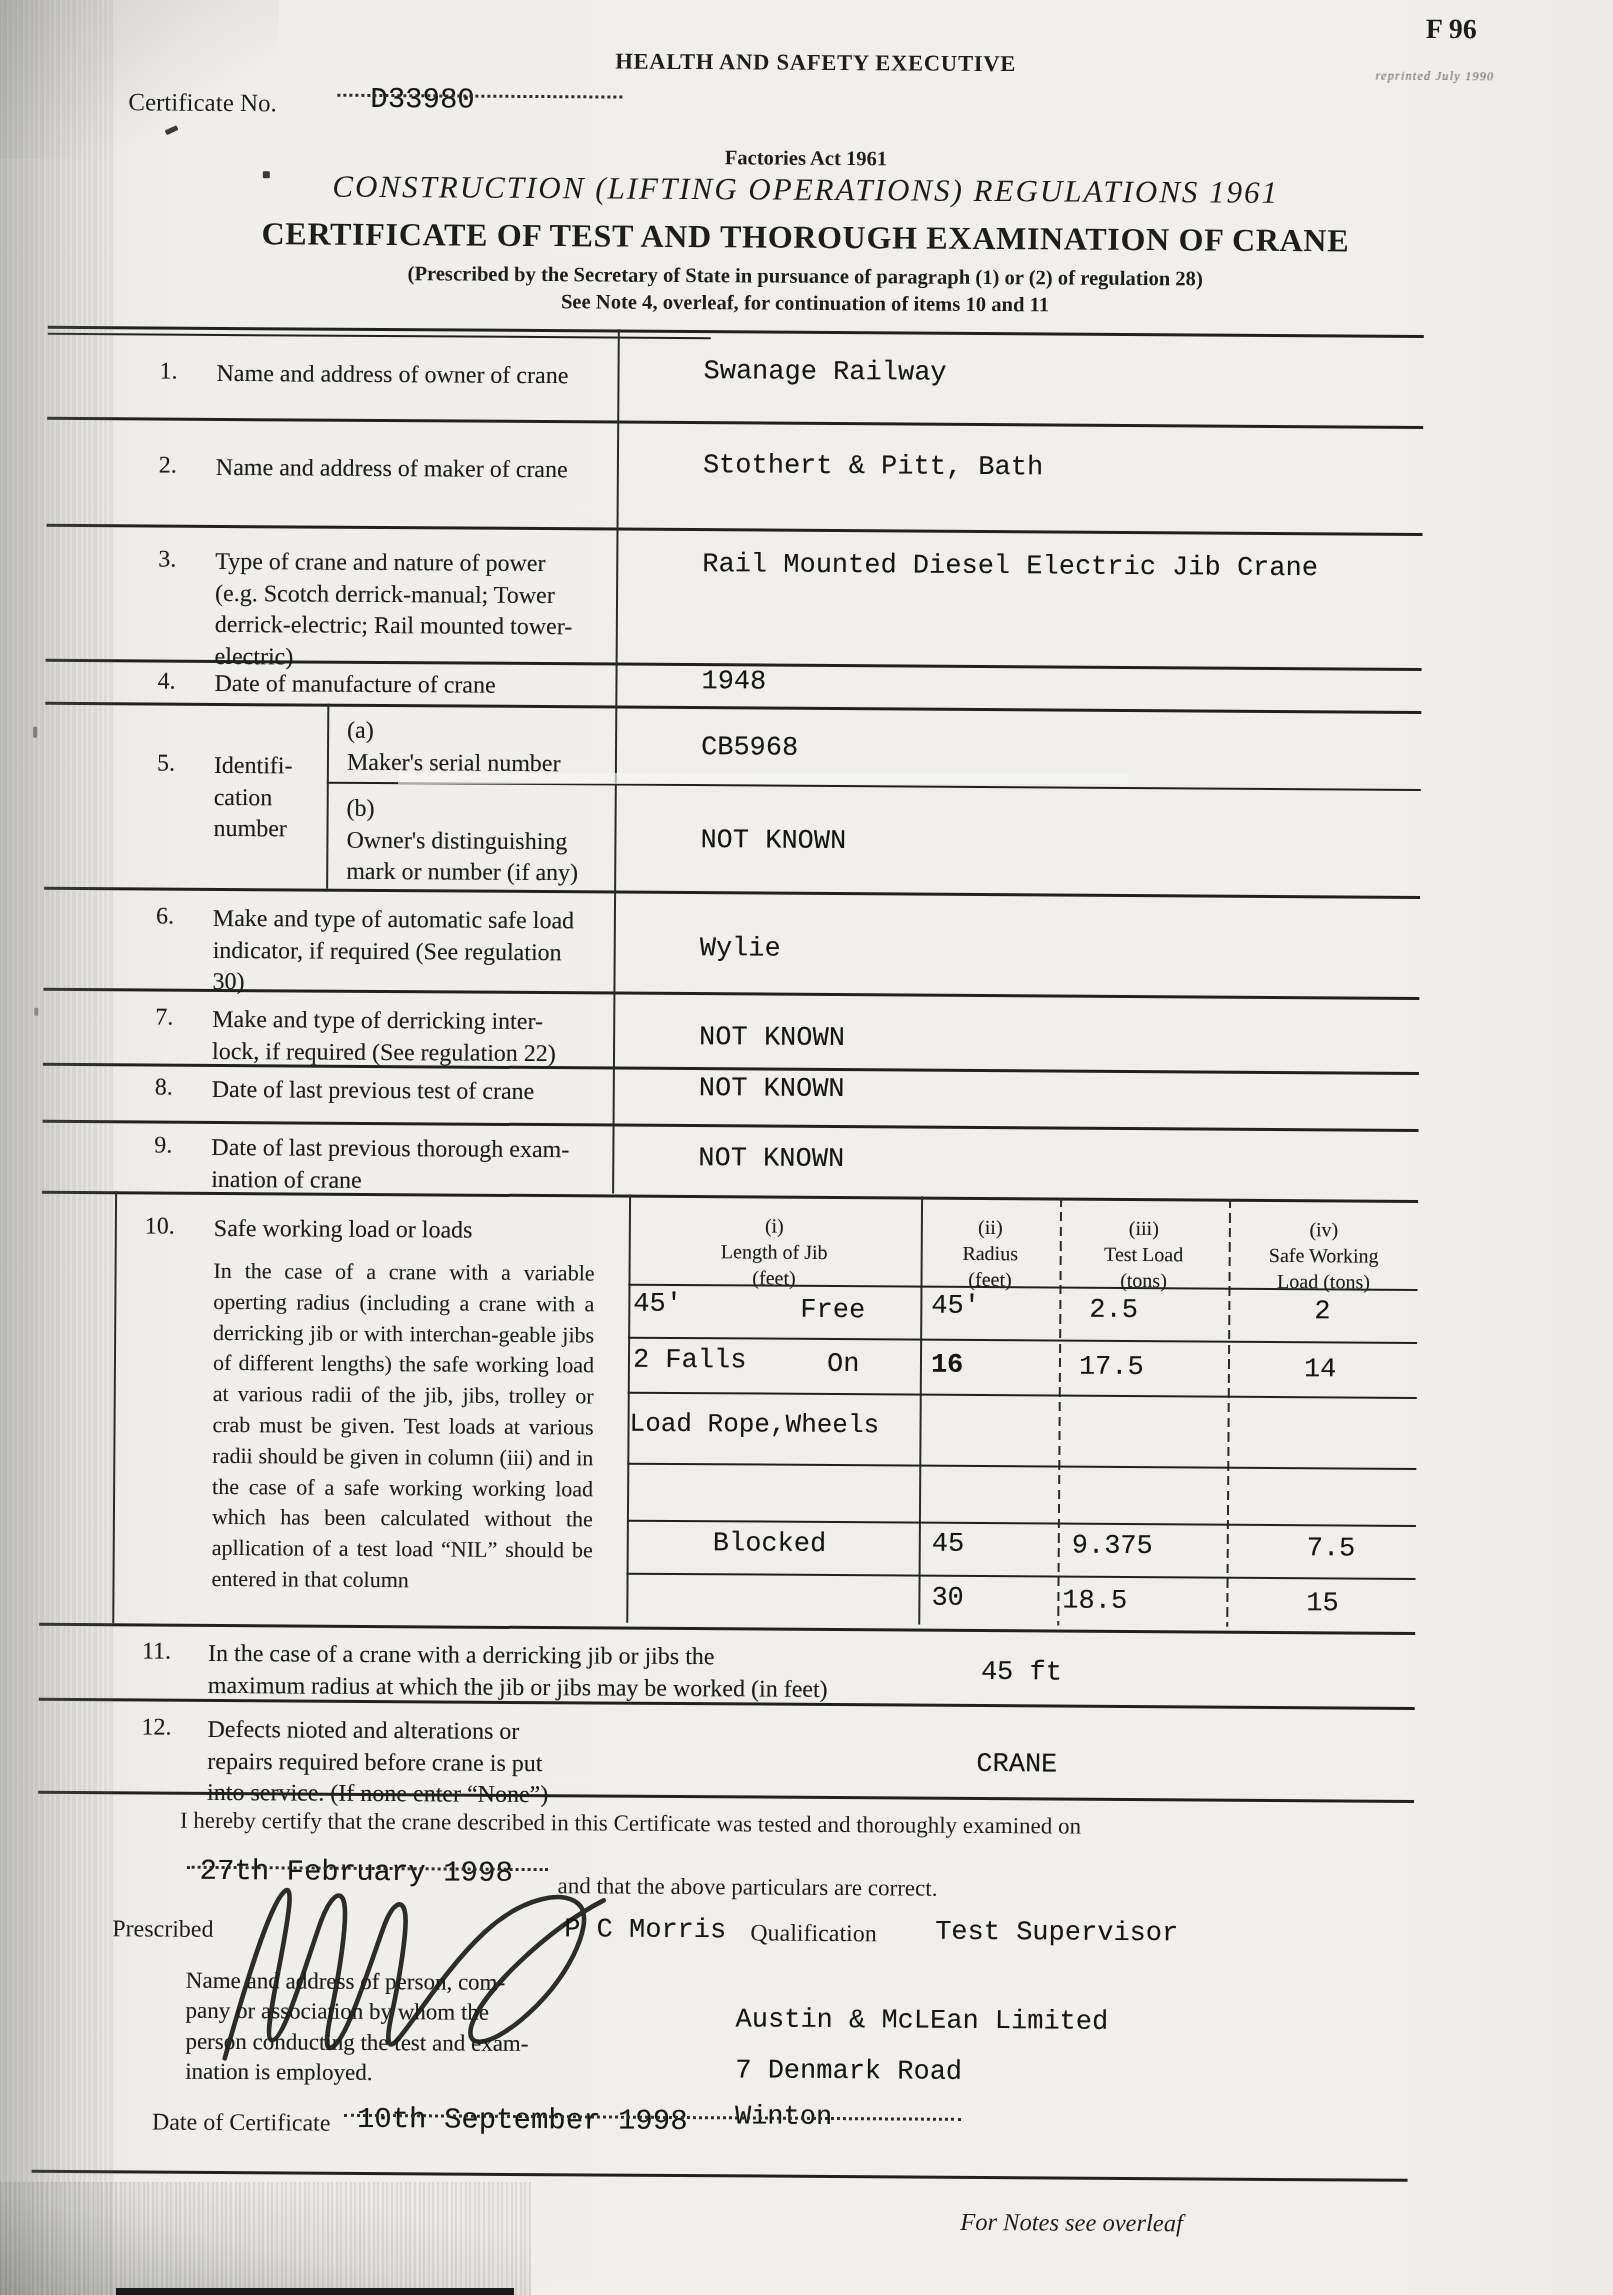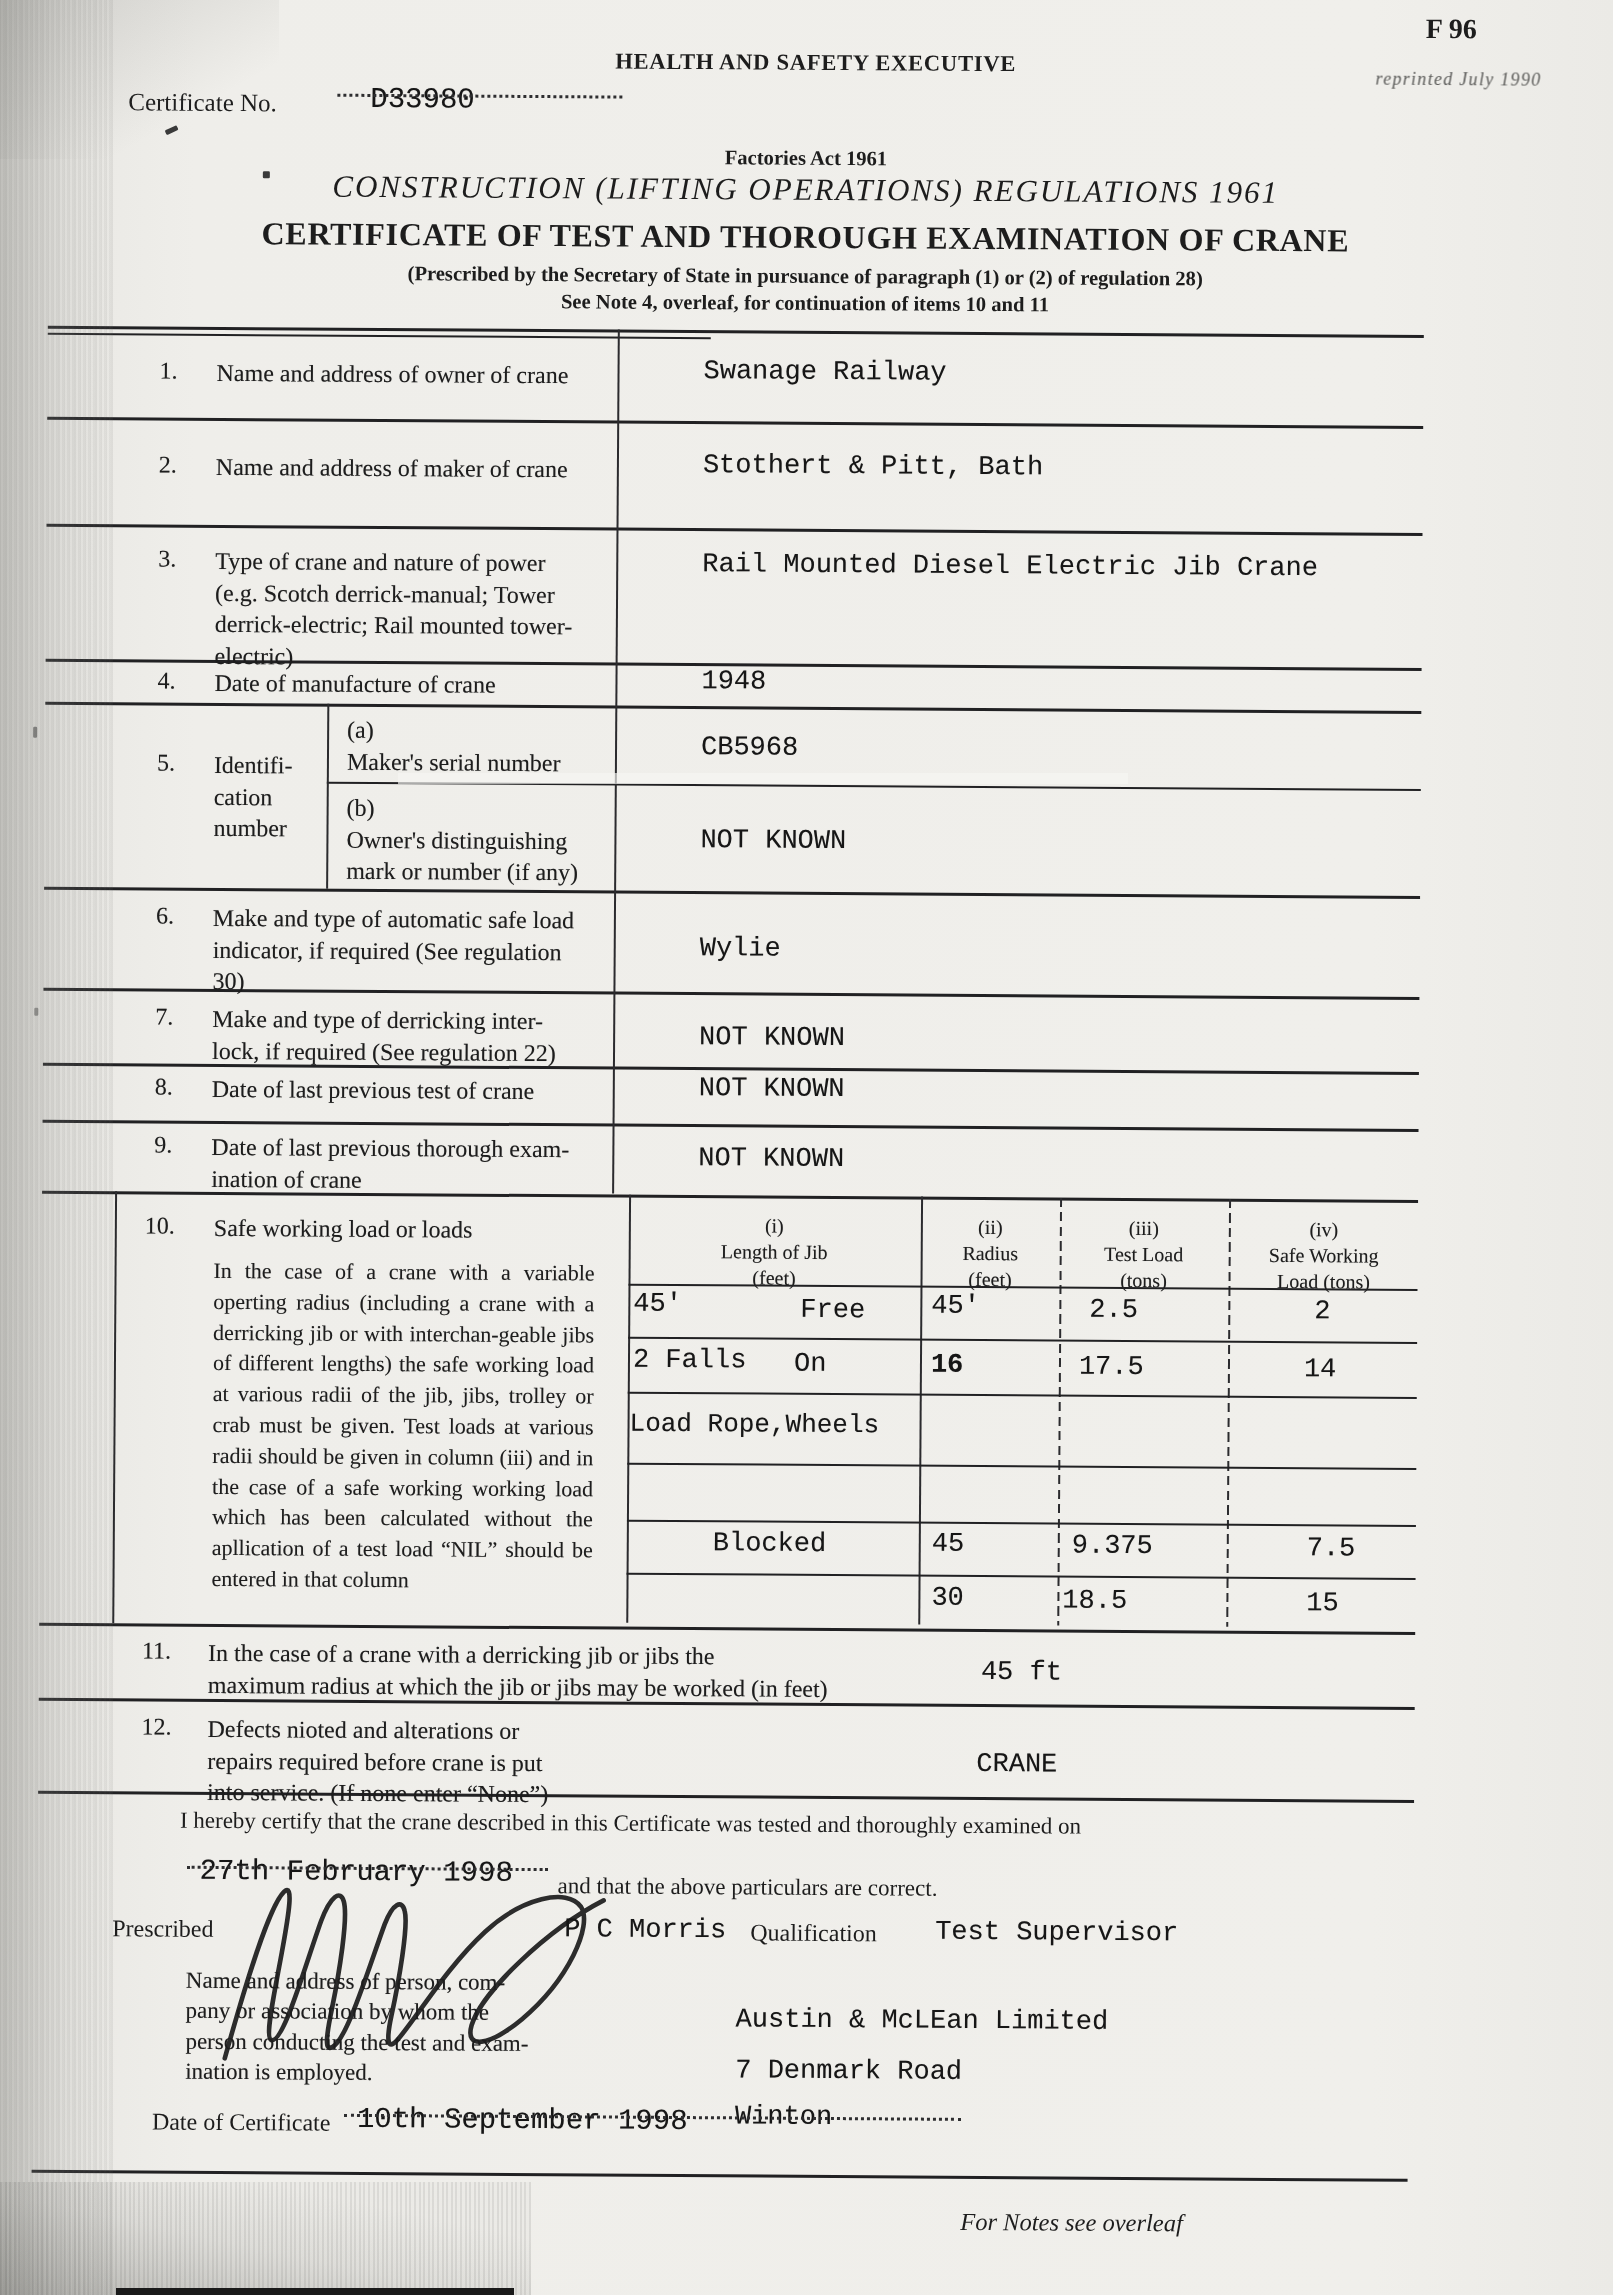--- a/index.html
+++ b/index.html
@@ -37,21 +37,21 @@
   .sig-svg{position:absolute;left:192px;top:1865px;width:464px;height:199px;}
 </style>
 </head>
 <body>
 
 <div class="page">
   <div class="content">
 
     <div class="abs ser" style="left:1426px;top:4px;font-size:28px;font-weight:bold;">F 96</div>
     <div class="abs ser" style="left:597px;top:45px;width:438px;text-align:center;font-size:22.6px;font-weight:bold;letter-spacing:0.7px;">HEALTH AND SAFETY EXECUTIVE</div>
-    <div class="abs ser" style="left:1376px;top:60px;font-size:18px;font-style:italic;color:#5c5c5a;filter:blur(0.7px);letter-spacing:1.3px;">reprinted July 1990</div>
+    <div class="abs ser" style="left:1376px;top:60px;font-size:12px;font-style:italic;color:#5c5c5a;filter:blur(0.7px);letter-spacing:1.3px;">reprinted July 1990</div>
     <div class="abs ser" style="left:129px;top:88px;font-size:25px;">Certificate No.</div>
     <div class="abs mono val" style="left:371px;top:81px;font-size:29px;">D33980</div>
     <div class="dots" style="left:338px;top:92px;width:285px;"></div>
 
     <div class="abs ser" style="left:0px;top:142px;width:1614px;text-align:center;font-size:20.6px;font-weight:bold;">Factories Act 1961</div>
     <div class="abs ser" style="left:0px;top:167px;width:1614px;text-align:center;font-size:31px;font-style:italic;letter-spacing:2px;">CONSTRUCTION (LIFTING OPERATIONS) REGULATIONS 1961</div>
     <div class="abs ser" style="left:0px;top:214px;width:1614px;text-align:center;font-size:32px;font-weight:bold;letter-spacing:0.7px;">CERTIFICATE OF TEST AND THOROUGH EXAMINATION OF CRANE</div>
     <div class="abs ser" style="left:0px;top:260px;width:1614px;text-align:center;font-size:20.6px;font-weight:bold;">(Prescribed by the Secretary of State in pursuance of paragraph (1) or (2) of regulation 28)</div>
     <div class="abs ser" style="left:0px;top:287px;width:1614px;text-align:center;font-size:20.6px;font-weight:bold;">See Note 4, overleaf, for continuation of items 10 and 11</div>
 
@@ -151,21 +151,21 @@
     <div class="hline thin" style="left:637px;top:1516px;width:789px;"></div>
     <div class="hline thin" style="left:637px;top:1569px;width:789px;"></div>
 
     <div class="abs mono val" style="left:642px;top:1285px;">45'</div>
     <div class="abs mono val" style="left:809px;top:1290px;">Free</div>
     <div class="abs mono val" style="left:940px;top:1285px;">45'</div>
     <div class="abs mono val" style="left:1098px;top:1288px;">2.5</div>
     <div class="abs mono val" style="left:1323px;top:1288px;">2</div>
 
     <div class="abs mono val" style="left:642px;top:1341px;">2 Falls</div>
-    <div class="abs mono val" style="left:803px;top:1344px;">On</div>
+    <div class="abs mono val" style="left:836px;top:1344px;">On</div>
     <div class="abs mono val" style="left:940px;top:1344px;font-weight:bold;">16</div>
     <div class="abs mono val" style="left:1088px;top:1345px;">17.5</div>
     <div class="abs mono val" style="left:1313px;top:1346px;">14</div>
 
     <div class="abs mono val" style="left:639px;top:1405px;font-size:26px;">Load Rope,Wheels</div>
 
     <div class="abs mono val" style="left:723px;top:1524px;">Blocked</div>
     <div class="abs mono val" style="left:942px;top:1523px;">45</div>
     <div class="abs mono val" style="left:1082px;top:1524px;">9.375</div>
     <div class="abs mono val" style="left:1317px;top:1525px;">7.5</div>

